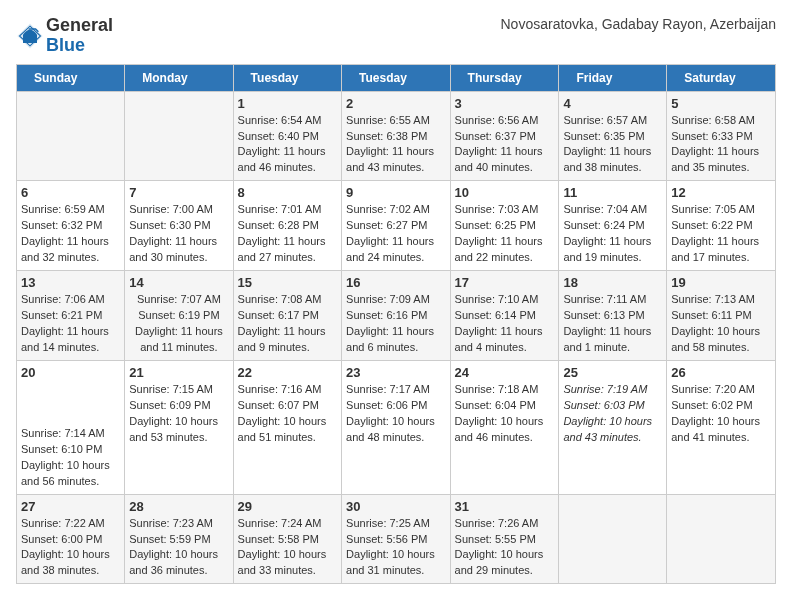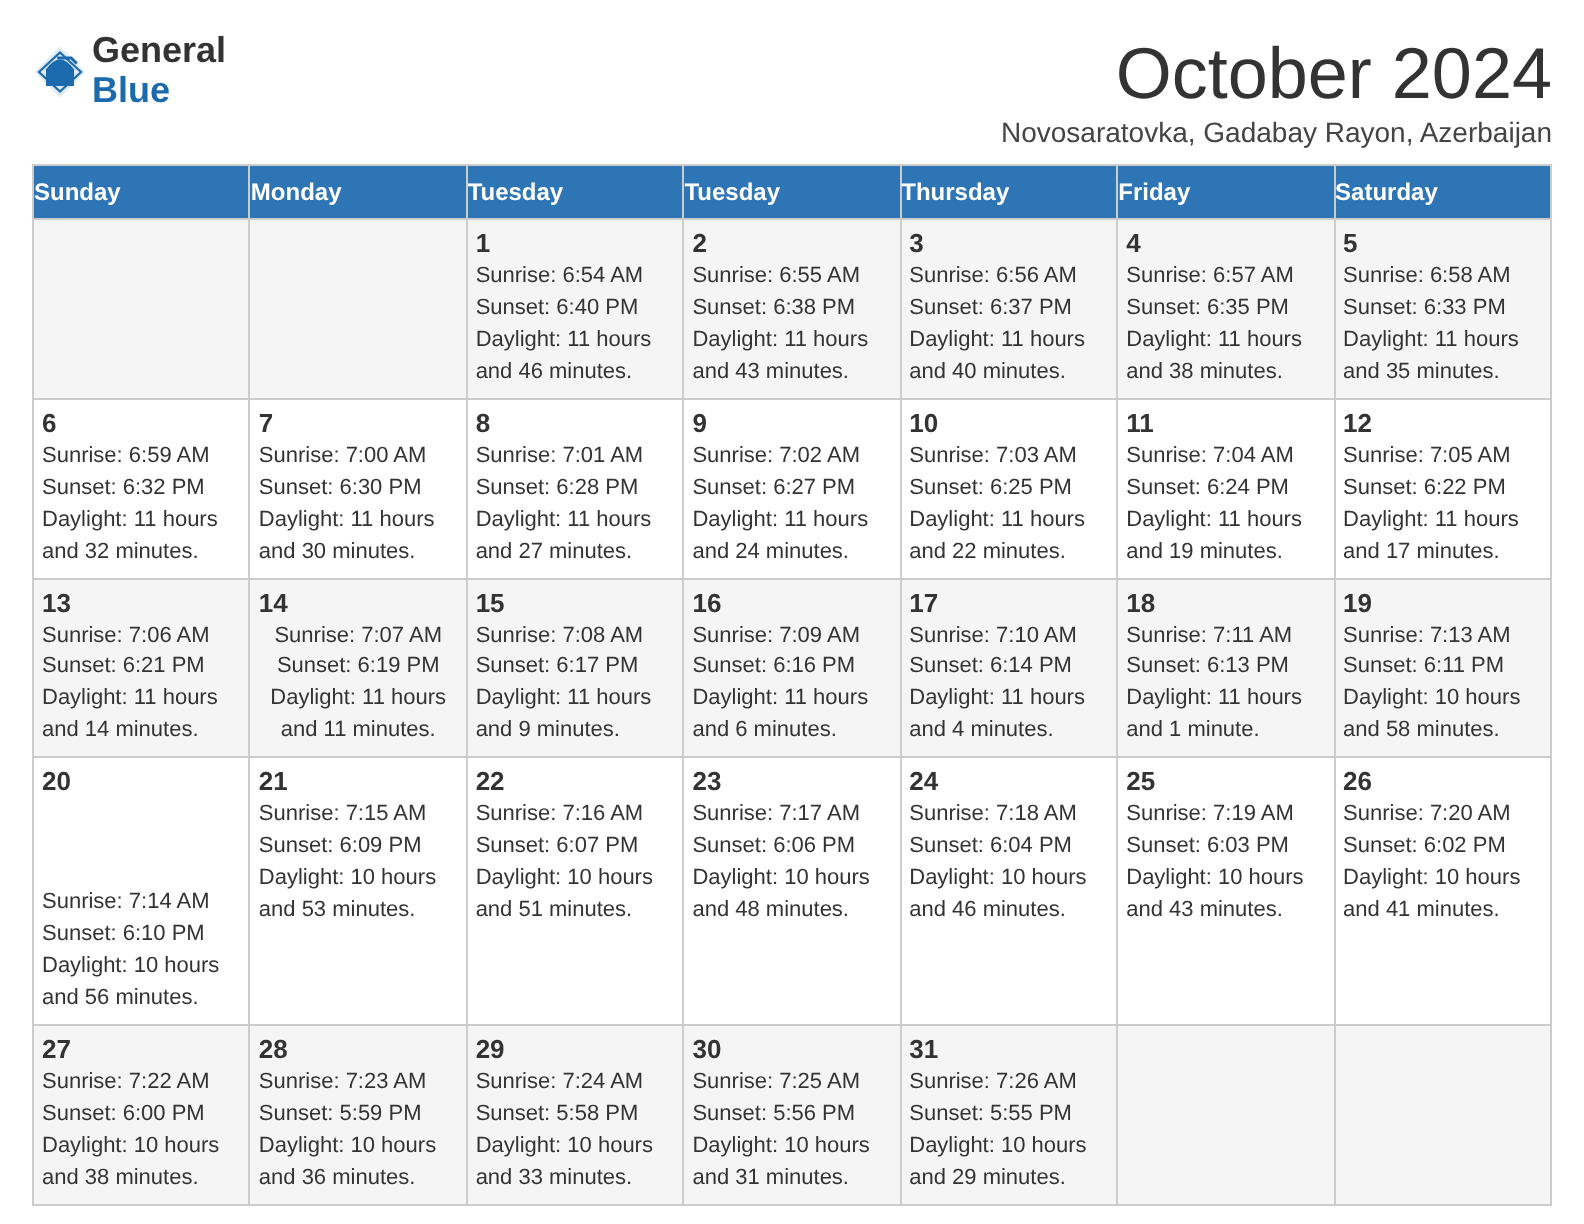--- a/index.html
+++ b/index.html
@@ -45,21 +45,21 @@
       color: #444;
     }
     table {
       width: 100%;
       border-collapse: collapse;
       font-size: 11px;
     }
     thead tr th {
       background-color: #2e75b6;
       color: #fff;
-      padding: 6px 0;
+      padding: 6px 17px;
       text-align: left;
       font-size: 12px;
       font-weight: bold;
       border: 1px solid #ccc;
     }
     tbody tr td {
       vertical-align: top;
       padding: 4px;
       border: 1px solid #ccc;
       height: 78px;
@@ -94,21 +94,20 @@
       <polygon points="20,6 35,20 20,34 5,20" fill="none" stroke="#1a6aad" stroke-width="1.5"></polygon>
       <path d="M10,18 Q20,4 30,18 L30,30 L10,30 Z" fill="#1a6aad"></path>
       <path d="M18,10 L28,10 L32,14" fill="none" stroke="#1a6aad" stroke-width="2"></path>
     </svg>
     <div class="logo-text">
       <div><span class="general">General</span></div>
       <div><span class="blue">Blue</span></div>
     </div>
   </div>
   <div class="title-block">
-    <div class="month-title">October 2024</div>
     <div class="subtitle">Novosaratovka, Gadabay Rayon, Azerbaijan</div>
   </div>
 </div>
 
 <table>
   <thead>
     <tr>
     <th>Sunday</th>
         <th>Monday</th>
         <th>Tuesday</th>
@@ -267,21 +266,21 @@
 Daylight: 10 hours and 48 minutes.</div>
         </td>
         <td>
           <span class="day-num">24</span>
           <div class="day-info" style="white-space: pre-line;">Sunrise: 7:18 AM
 Sunset: 6:04 PM
 Daylight: 10 hours and 46 minutes.</div>
         </td>
         <td>
           <span class="day-num">25</span>
-          <div class="day-info" style="white-space: pre-line;">Sunrise: 7:19 AM
+          <div class="day-info" style="white-space: pre-line; font-style: italic;">Sunrise: 7:19 AM
 Sunset: 6:03 PM
 Daylight: 10 hours and 43 minutes.</div>
         </td>
         <td>
           <span class="day-num">26</span>
           <div class="day-info" style="white-space: pre-line;">Sunrise: 7:20 AM
 Sunset: 6:02 PM
 Daylight: 10 hours and 41 minutes.</div>
         </td>
       </tr>

